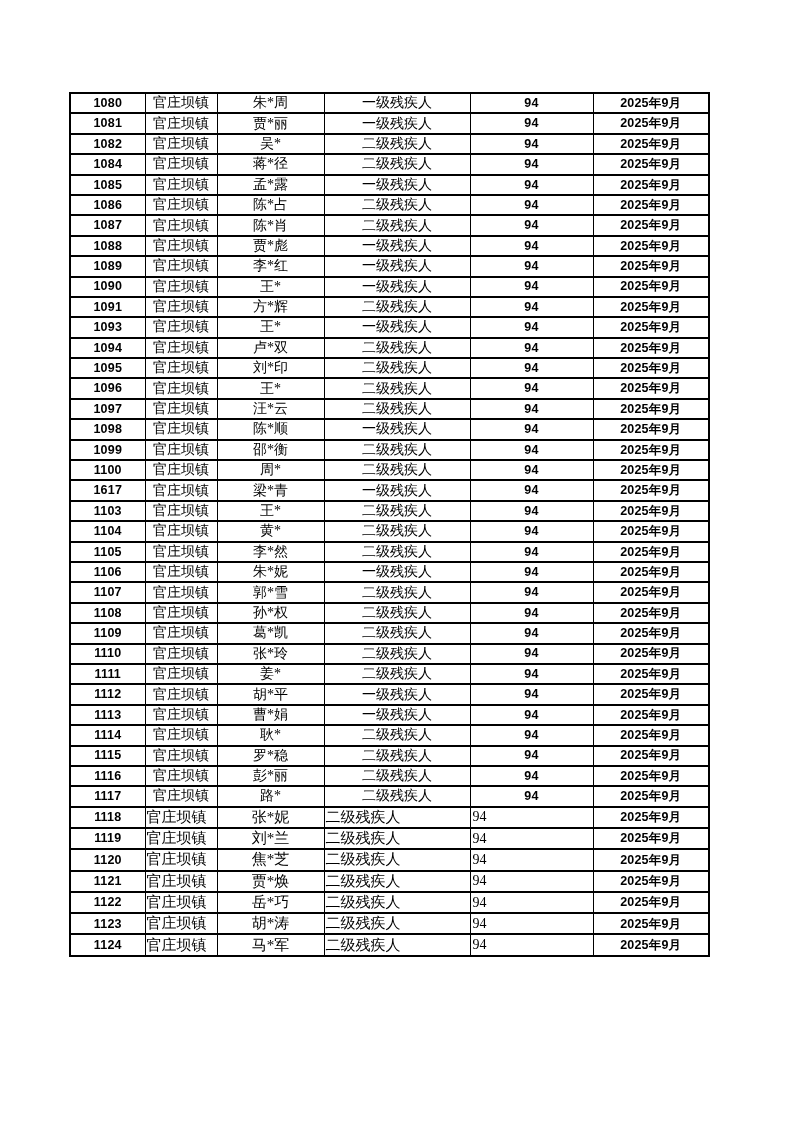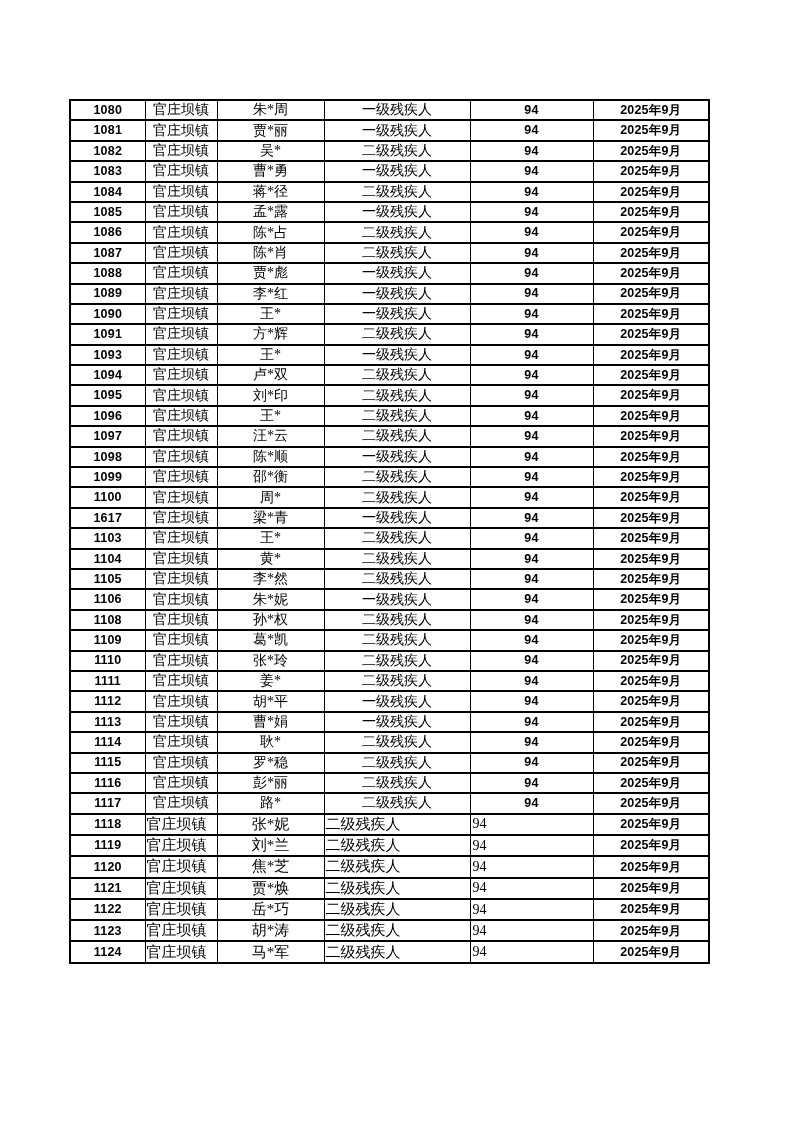--- a/index.html
+++ b/index.html
@@ -12,21 +12,21 @@
     width: 793px;
     height: 1122px;
     background: #ffffff;
     overflow: hidden;
     font-family: "Liberation Serif", serif;
     color: #000000;
   }
   table.grid {
     position: absolute;
     left: 69px;
-    top: 99px;
+    top: 92px;
     width: 639px;
     border-collapse: collapse;
     table-layout: fixed;
     border: 2px solid #000000;
   }
   table.grid td {
     border-top: 2px solid #000000;
     border-bottom: 2px solid #000000;
     border-left: 1.5px solid #000000;
     border-right: 1.5px solid #000000;
@@ -98,28 +98,20 @@
         </tr>
         <tr class="variant-a">
           <td class="c-seq">1082</td>
           <td class="c-town">官庄坝镇</td>
           <td class="c-name">吴*</td>
           <td class="c-level">二级残疾人</td>
           <td class="c-amount">94</td>
           <td class="c-month">2025年9月</td>
         </tr>
         <tr class="variant-a">
-          <td class="c-seq">1083</td>
-          <td class="c-town">官庄坝镇</td>
-          <td class="c-name">曹*勇</td>
-          <td class="c-level">一级残疾人</td>
-          <td class="c-amount">94</td>
-          <td class="c-month">2025年9月</td>
-        </tr>
-        <tr class="variant-a">
           <td class="c-seq">1084</td>
           <td class="c-town">官庄坝镇</td>
           <td class="c-name">蒋*径</td>
           <td class="c-level">二级残疾人</td>
           <td class="c-amount">94</td>
           <td class="c-month">2025年9月</td>
         </tr>
         <tr class="variant-a">
           <td class="c-seq">1085</td>
           <td class="c-town">官庄坝镇</td>
@@ -270,20 +262,28 @@
           <td class="c-name">李*然</td>
           <td class="c-level">二级残疾人</td>
           <td class="c-amount">94</td>
           <td class="c-month">2025年9月</td>
         </tr>
         <tr class="variant-a">
           <td class="c-seq">1106</td>
           <td class="c-town">官庄坝镇</td>
           <td class="c-name">朱*妮</td>
           <td class="c-level">一级残疾人</td>
+          <td class="c-amount">94</td>
+          <td class="c-month">2025年9月</td>
+        </tr>
+        <tr class="variant-a">
+          <td class="c-seq">1107</td>
+          <td class="c-town">官庄坝镇</td>
+          <td class="c-name">郭*雪</td>
+          <td class="c-level">二级残疾人</td>
           <td class="c-amount">94</td>
           <td class="c-month">2025年9月</td>
         </tr>
         <tr class="variant-a">
           <td class="c-seq">1108</td>
           <td class="c-town">官庄坝镇</td>
           <td class="c-name">孙*权</td>
           <td class="c-level">二级残疾人</td>
           <td class="c-amount">94</td>
           <td class="c-month">2025年9月</td>

